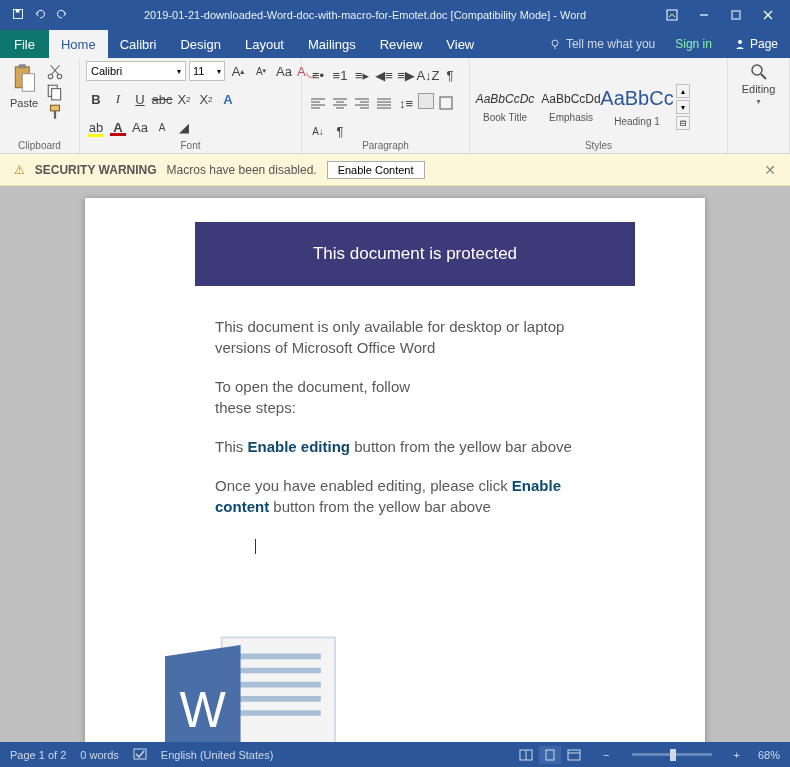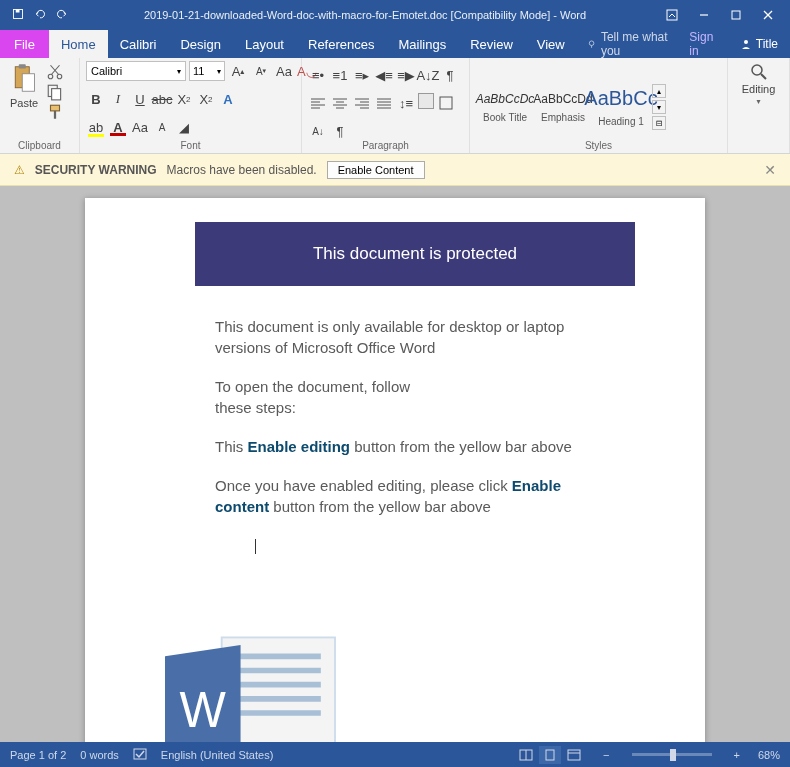--- a/index.html
+++ b/index.html
@@ -6,26 +6,26 @@
 body { background: #f0f0f0; width: 790px; height: 767px; overflow: hidden; position: relative; }
 
 .titlebar { background: #2b579a; height: 30px; display: flex; align-items: center; color: white; font-size: 12px; position: relative; }
 .titlebar .left-icons { display: flex; gap: 10px; padding: 0 12px; }
 .titlebar .title { flex: 1; text-align: center; font-size: 11px; opacity: 0.9; }
 .titlebar .win-controls { display: flex; gap: 4px; padding: 0 8px; }
 .titlebar .win-btn { width: 28px; height: 30px; display: flex; align-items: center; justify-content: center; cursor: pointer; }
 .titlebar svg { width: 12px; height: 12px; }
 
 .menubar { background: #2b579a; height: 28px; display: flex; align-items: stretch; font-size: 13px; }
-.menubar .file-tab { background: #d946ef; color: white; padding: 0 14px; display: flex; align-items: center; cursor: pointer; }
+.menubar .file-tab { background: #0f766e; color: white; padding: 0 14px; display: flex; align-items: center; cursor: pointer; }
 .menubar .tab { padding: 0 12px; display: flex; align-items: center; color: white; cursor: pointer; }
 .menubar .tab.active { background: #f3f3f3; color: #2b579a; }
 .menubar .spacer { flex: 1; }
 .menubar .tell-me { color: #d0d8e8; display: flex; align-items: center; gap: 5px; font-size: 12px; padding: 0 10px; }
-.menubar .signin { color: #c4b5fd; padding: 0 10px; display: flex; align-items: center; font-size: 12px; cursor: pointer; }
+.menubar .signin { color: #86efac; padding: 0 10px; display: flex; align-items: center; font-size: 12px; cursor: pointer; }
 .menubar .share { color: white; padding: 0 12px; display: flex; align-items: center; gap: 4px; font-size: 12px; cursor: pointer; }
 
 .ribbon { background: #f3f3f3; height: 96px; display: flex; border-bottom: 1px solid #d4d4d4; }
 .rgroup { border-right: 1px solid #e0e0e0; padding: 3px 6px 0 6px; display: flex; flex-direction: column; position: relative; }
 .rgroup-label { position: absolute; bottom: 2px; left: 0; right: 0; text-align: center; font-size: 10px; color: #666; }
 .rgroup-body { flex: 1; display: flex; align-items: flex-start; gap: 4px; }
 
 .paste-big { display: flex; flex-direction: column; align-items: flex-start; gap: 2px; padding: 2px 4px; cursor: pointer; }
 .paste-big svg { width: 28px; height: 32px; }
 .paste-big span { font-size: 11px; color: #444; }
@@ -34,21 +34,21 @@
 
 .font-top { display: flex; gap: 3px; align-items: center; }
 .font-combo { border: 1px solid #c0c0c0; background: white; height: 20px; font-size: 11px; padding: 0 4px; display: flex; align-items: center; min-width: 100px; justify-content: space-between; cursor: pointer; }
 .size-combo { border: 1px solid #c0c0c0; background: white; height: 20px; width: 36px; font-size: 11px; padding: 0 3px; display: flex; align-items: center; justify-content: space-between; cursor: pointer; }
 .btn-row { display: flex; gap: 2px; margin-top: 4px; }
 .ibtn { width: 20px; height: 20px; display: flex; align-items: center; justify-content: center; font-size: 13px; color: #444; cursor: pointer; }
 .ibtn.bold { font-weight: bold; }
 .ibtn.italic { font-style: italic; font-family: serif; }
 .ibtn.under { text-decoration: underline; }
 
-.styles-body { display: flex; align-items: center; gap: 0; }
+.styles-body { display: flex; align-items: center; gap: 8px; }
 .style-box { width: 58px; height: 54px; display: flex; flex-direction: column; align-items: center; justify-content: center; border: 1px solid transparent; cursor: pointer; padding: 2px; }
 .style-sample { font-size: 12px; color: #333; }
 .style-name { font-size: 10px; color: #555; margin-top: 6px; }
 .style-scroll { width: 14px; display: flex; flex-direction: column; gap: 2px; margin-left: 2px; }
 .style-scroll div { height: 14px; border: 1px solid #c0c0c0; font-size: 8px; display: flex; align-items: center; justify-content: center; cursor: pointer; }
 
 .editing-col { display: flex; flex-direction: column; align-items: center; gap: 2px; padding: 2px 8px; cursor: pointer; }
 
 .warning-bar { background: #fdf6d9; height: 32px; display: flex; align-items: center; font-size: 12px; padding: 0 14px; gap: 10px; border-bottom: 1px solid #e9e0b0; }
 .warning-bar .shield { color: #b08400; }
@@ -122,39 +122,38 @@
       </div>
   </div>
 </div>
 
 <div class="menubar">
   <div class="file-tab">File</div>
   <div class="tab active">Home</div>
   <div class="tab">Calibri</div>
   <div class="tab">Design</div>
   <div class="tab">Layout</div>
-  <div class="tab">References</div>
   <div class="tab">Mailings</div>
   <div class="tab">Review</div>
   <div class="tab">View</div>
   <div class="spacer"></div>
   <div class="tell-me">
     <svg width="12" height="12" viewBox="0 0 12 12">
         <circle cx="6" cy="5" r="3" fill="none" stroke="#d0d8e8"></circle>
         <line x1="6" y1="8" x2="6" y2="11" stroke="#d0d8e8"></line>
       </svg>
     <span>Tell me what you</span>
   </div>
   <div class="signin">Sign in</div>
   <div class="share">
     <svg width="12" height="12" viewBox="0 0 12 12">
         <circle cx="6" cy="4" r="2" fill="white"></circle>
         <path d="M2 11 Q6 7 10 11" fill="white"></path>
       </svg>
-    <span>Title</span>
+    <span>Page</span>
   </div>
 </div>
 
 <div class="ribbon">
   <div class="rgroup" style="width:80px">
     <div class="rgroup-body">
       <div class="paste-big">
         <svg viewBox="0 0 32 36">
             <rect x="6" y="4" width="16" height="24" fill="#d4a656" stroke="#806030"></rect>
             <rect x="10" y="1" width="8" height="5" rx="1" fill="#888"></rect>

